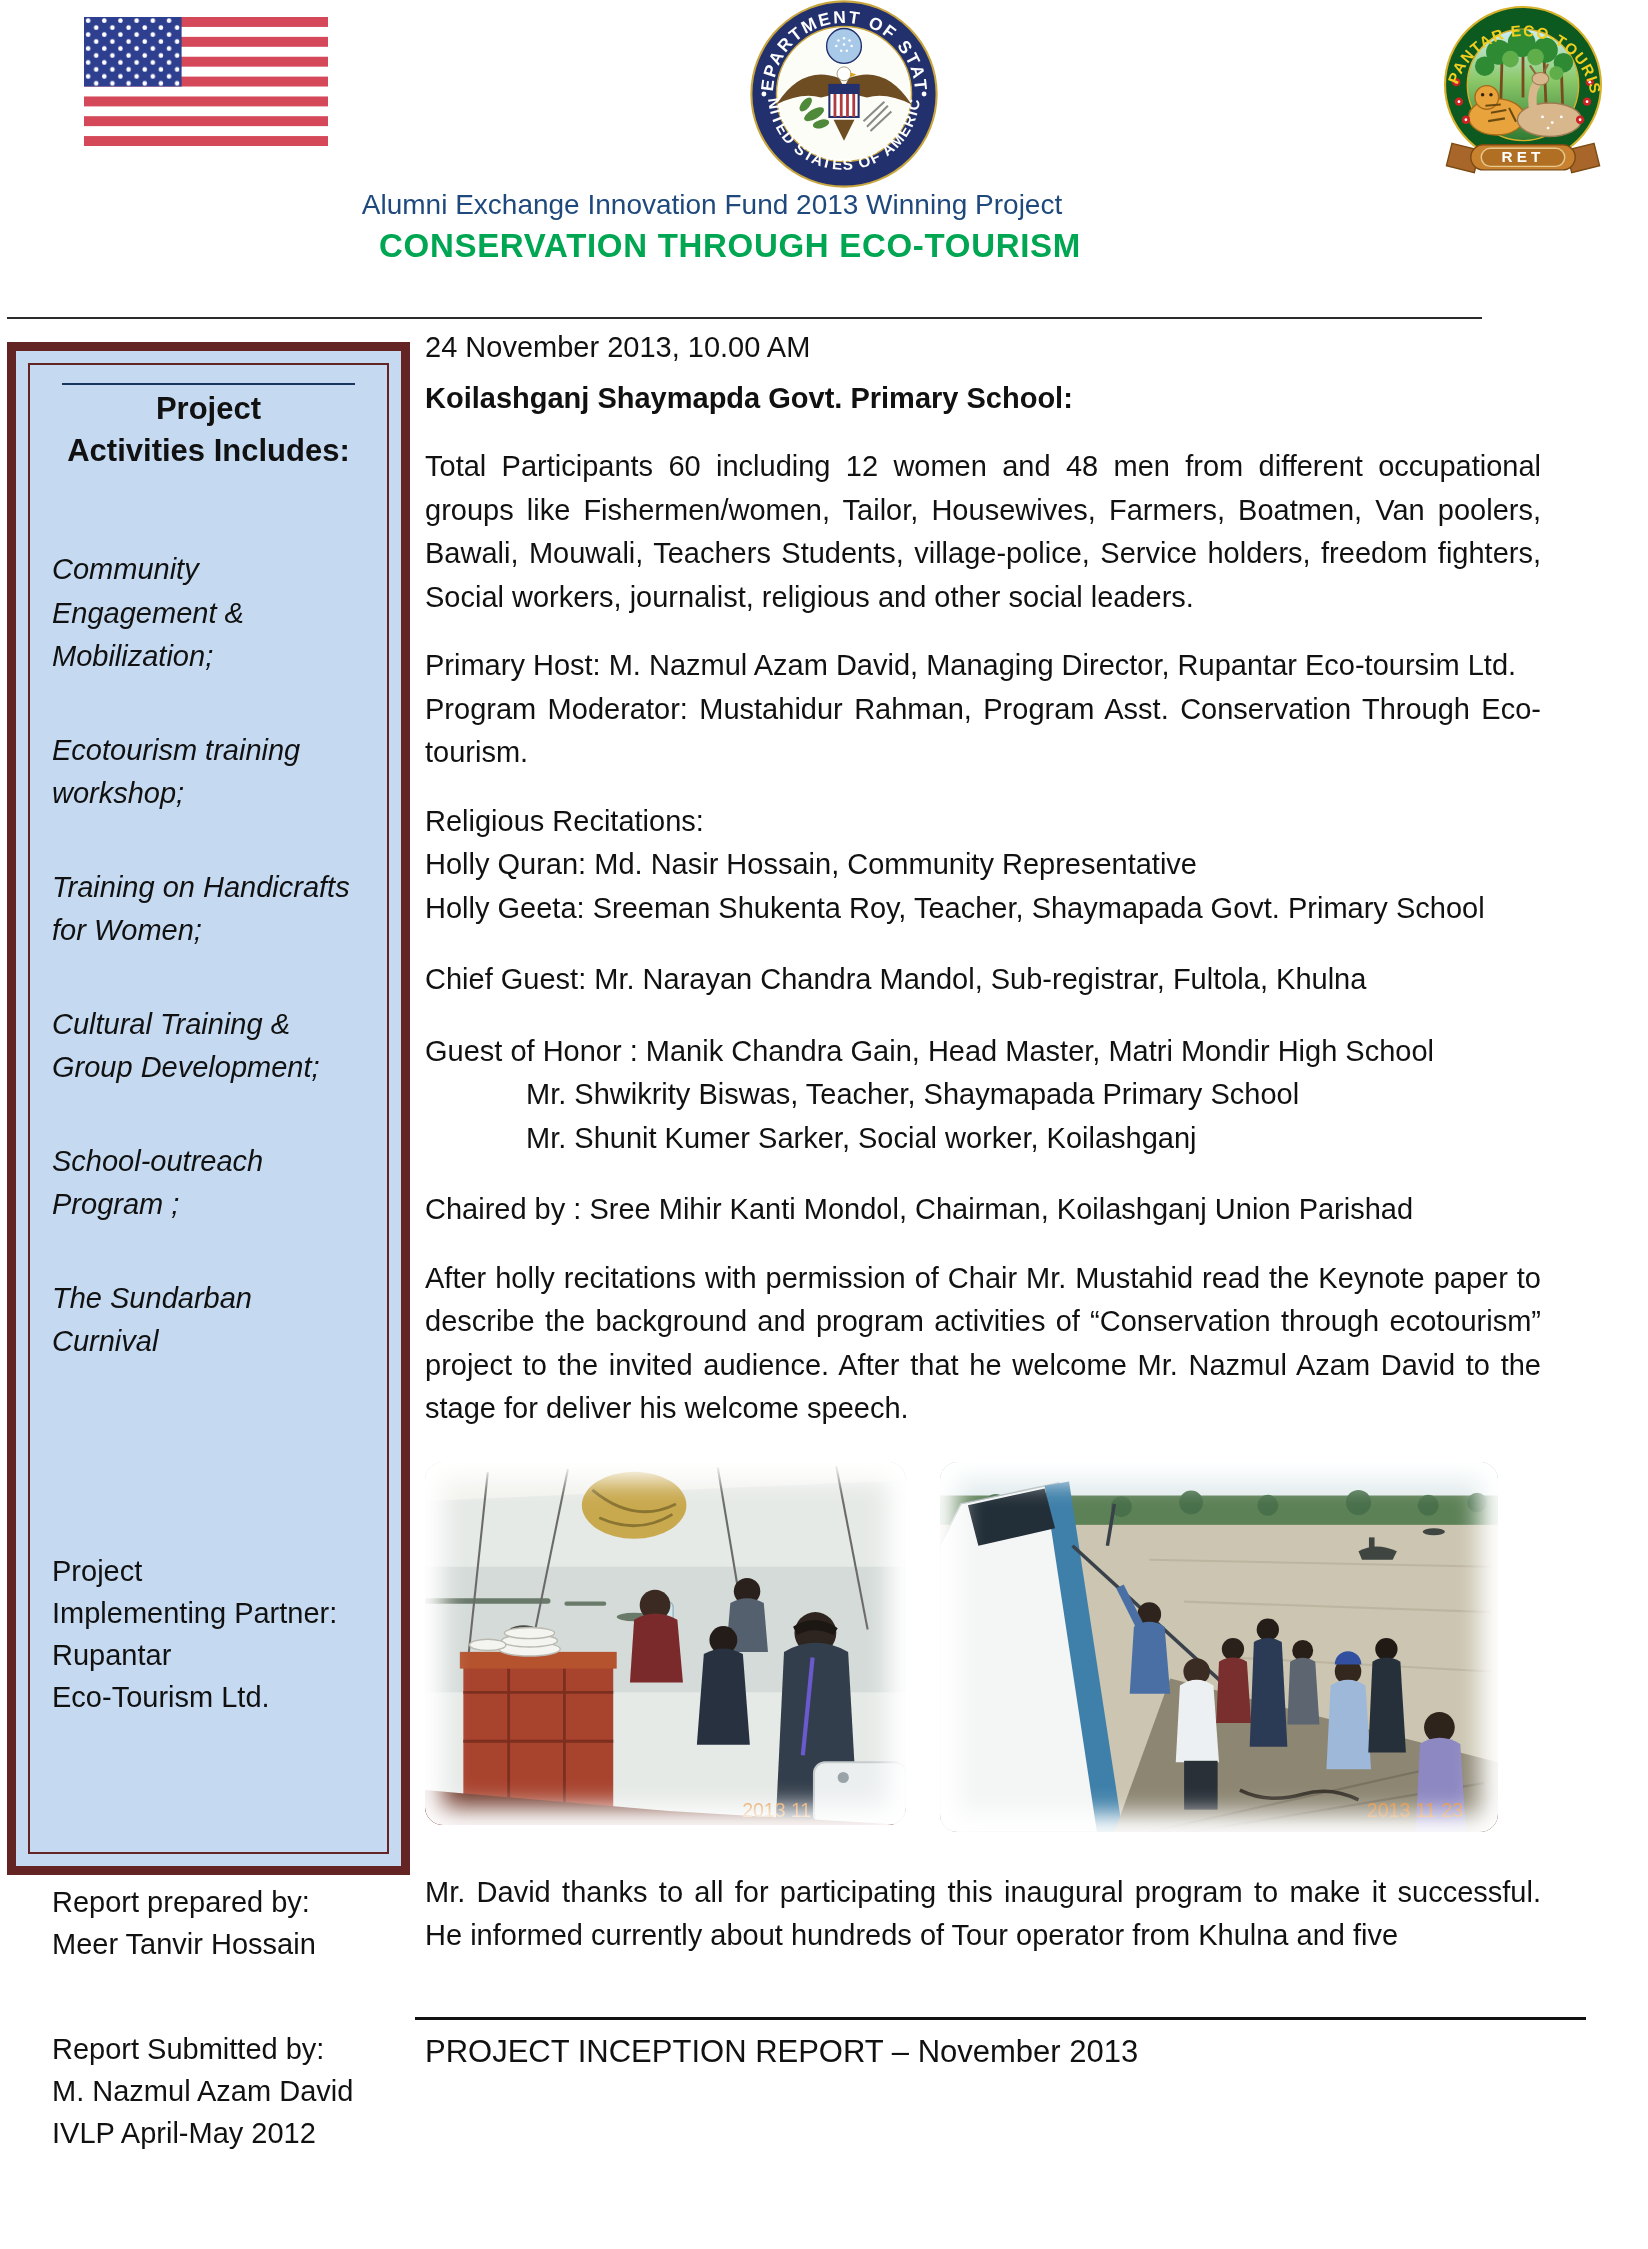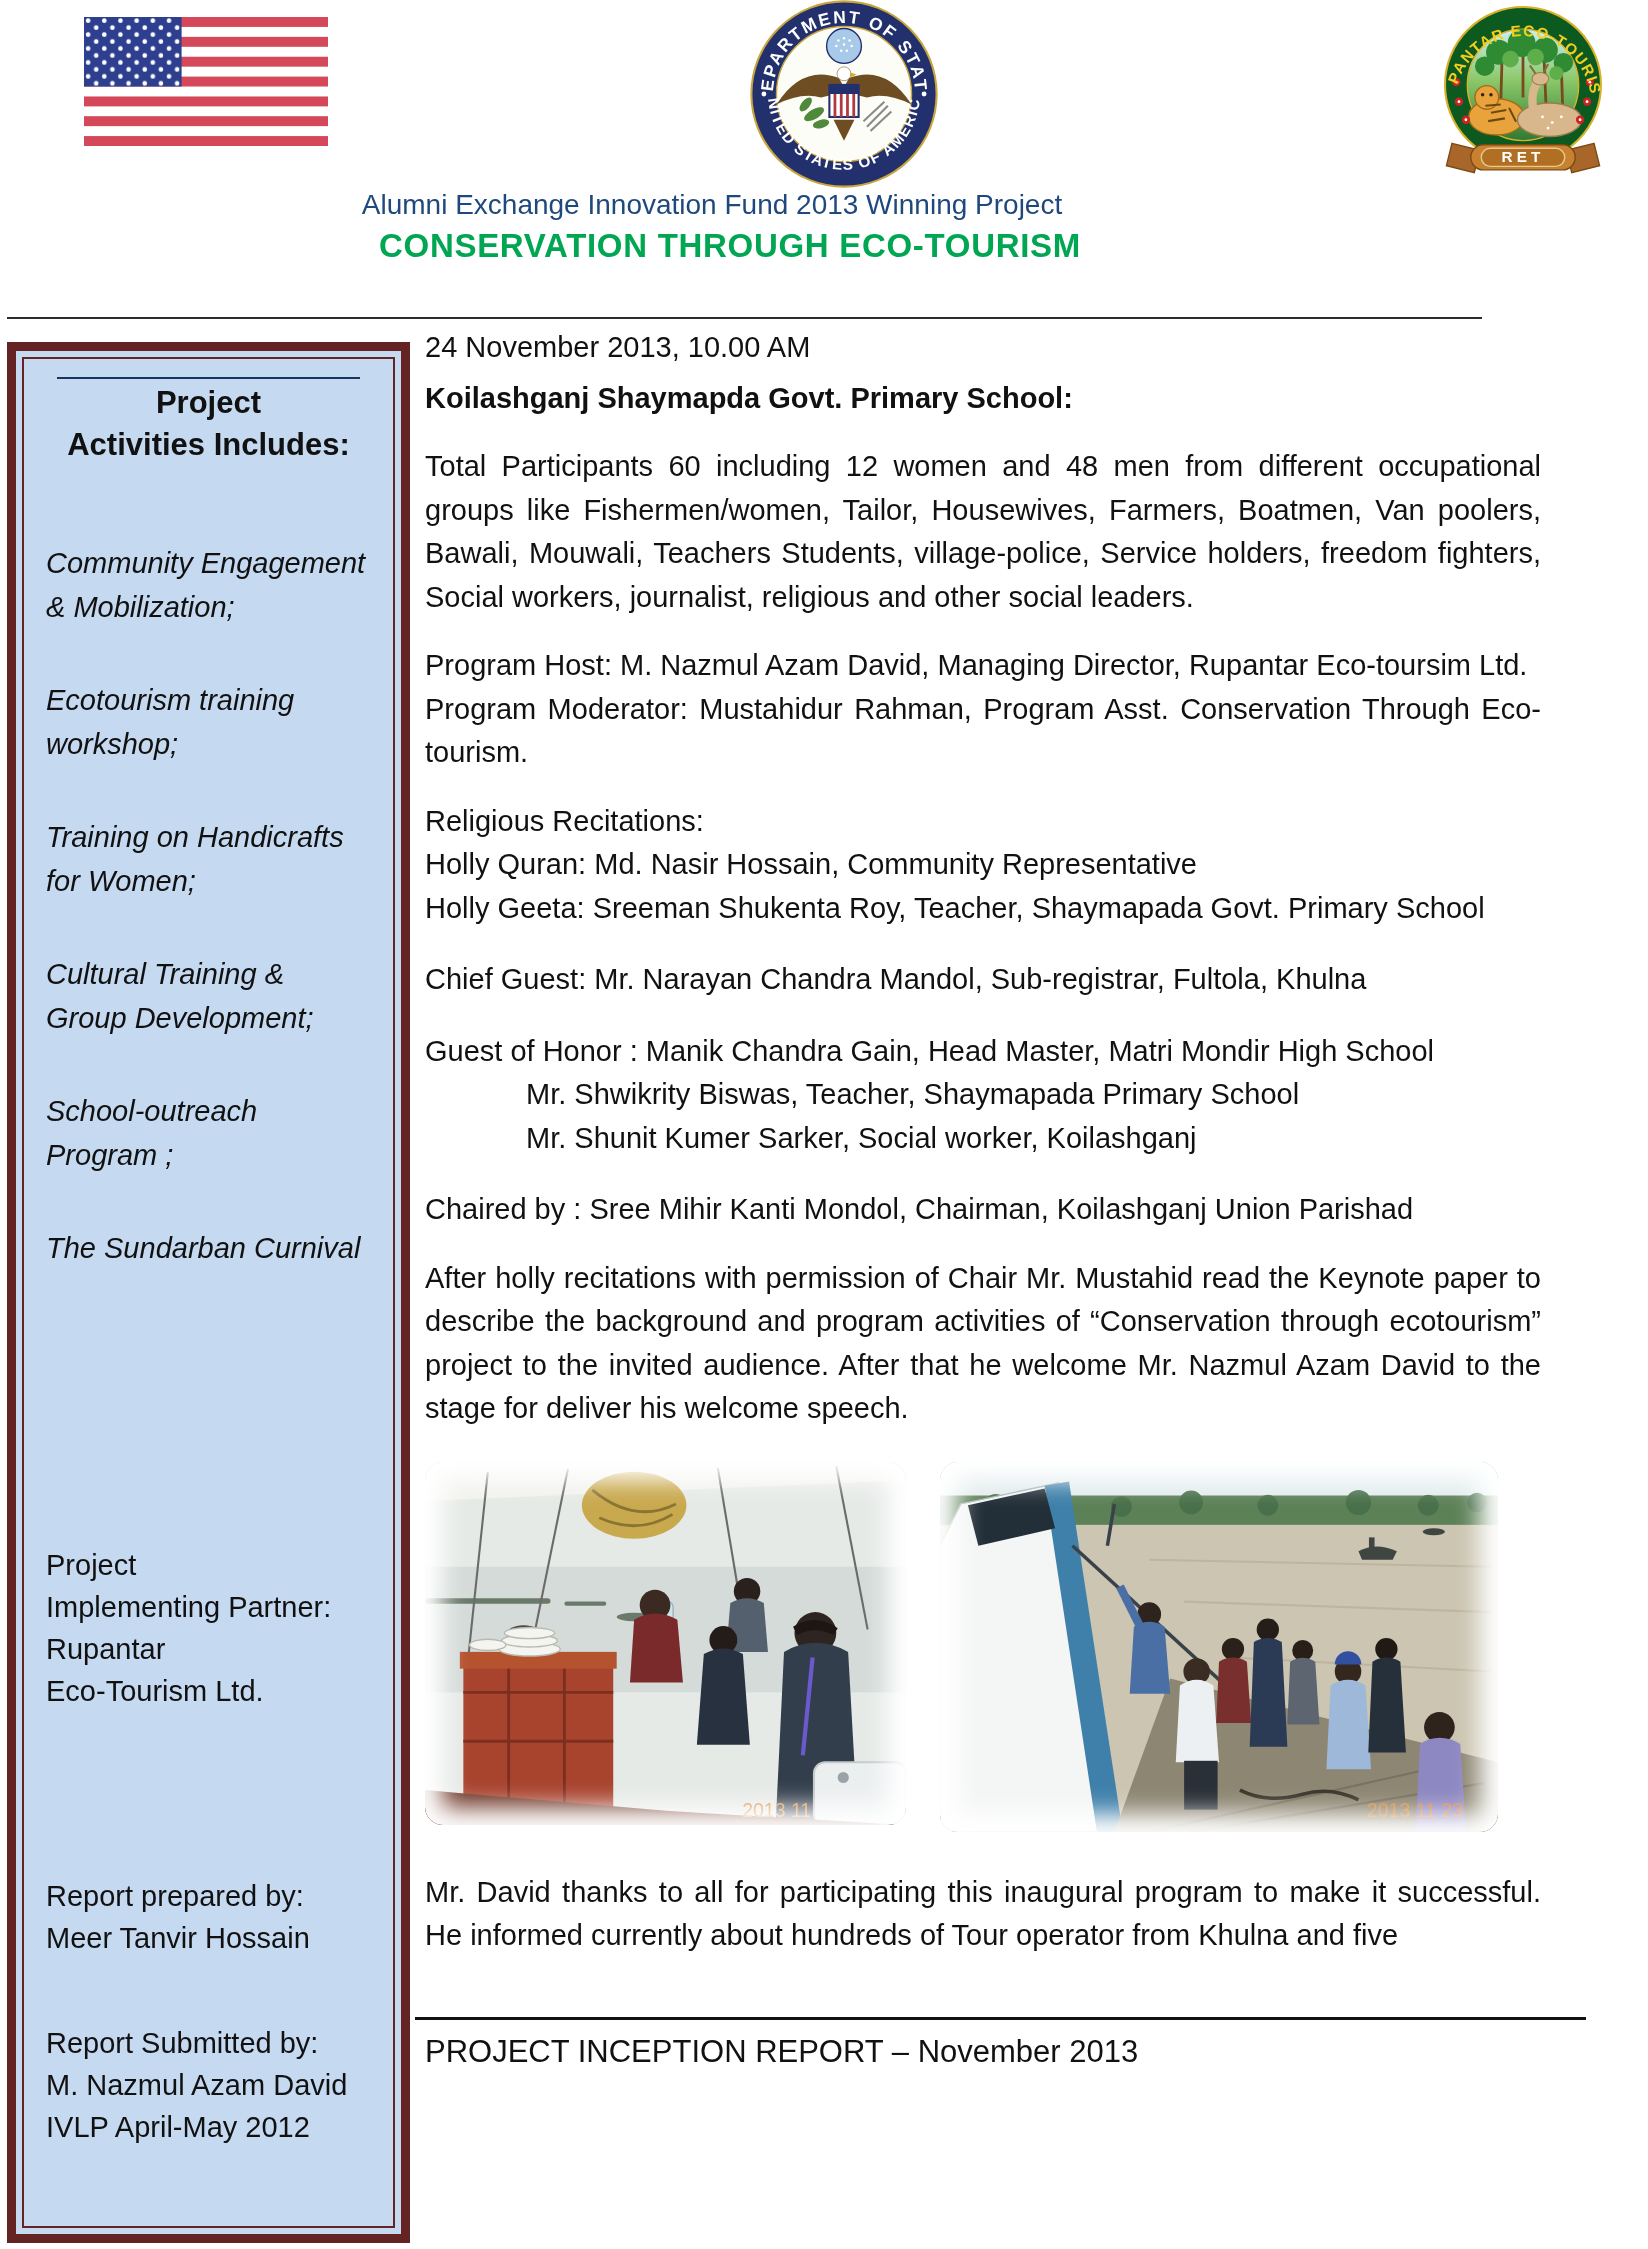--- a/index.html
+++ b/index.html
@@ -11,22 +11,22 @@
   .logo-flag{left:84px;top:17.4px;width:244px;height:129px;}
   .logo-seal{left:750px;top:0px;width:188px;height:188px;}
   .logo-ret{left:1415px;top:0px;width:216px;height:181px;}
   .header-titles{position:absolute;left:0;top:187px;width:1424px;text-align:center;line-height:1.32;}
   .h-line1{font-size:28px;color:#1f497d;}
   .h-line2{font-size:33px;font-weight:bold;color:#00a651;letter-spacing:0.7px;padding-left:36px;}
   .h-line3{font-size:28px;color:#1f497d;}
   .top-rule{position:absolute;left:7px;top:317px;width:1475px;border-top:2.1px solid #2b2b2b;}
 
   
-  .sidebar{position:absolute;left:7px;top:342px;width:403px;height:1901px;
-           background:#c5d9f1;border:9px solid #632423;box-sizing:border-box;padding:6px;}
+  .sidebar{position:absolute;left:7px;top:342px;width:403px;height:1533px;
+           background:#c5d9f1;border:9px solid #632423;box-sizing:border-box;padding:12px;}
   .sidebar-inner{position:relative;width:100%;height:100%;border:2.8px solid #632423;box-sizing:border-box;
                  font-size:29px;line-height:1.5;}
   .sb-rule{width:82%;margin:18px auto 2.8px auto;border-top:2.8px solid #17365d;}
   .sb-heading{font-size:31px;font-weight:bold;text-align:center;white-space:pre-line;line-height:1.35;}
   .sb-items{margin-top:77px;padding:0 22px;}
   .sb-item{font-style:italic;margin-bottom:50px;}
   .sb-block{position:absolute;left:22px;right:16.7px;white-space:pre-line;line-height:1.45;}
   .sb-partner{top:1185px;}
   .sb-prepared{top:1516px;}
   .sb-submitted{top:1663px;}
@@ -245,21 +245,21 @@
       <div class="sb-block sb-submitted">Report Submitted by:
 M. Nazmul Azam David
 IVLP April-May 2012</div>
     </div>
   </aside>
 
   <main class="main">
     <div class="m-datetime">24 November 2013, 10.00 AM</div>
     <div class="m-venue">Koilashganj Shaymapda Govt. Primary School:</div>
     <div class="m-para1 just">Total Participants 60 including 12 women and 48 men from different occupational groups like Fishermen/women, Tailor, Housewives, Farmers, Boatmen, Van poolers, Bawali, Mouwali, Teachers Students, village-police, Service holders, freedom fighters, Social workers, journalist, religious and other social leaders.</div>
-    <div class="m-host">Program Host: M. Nazmul Azam David, Managing Director, Rupantar Eco-toursim Ltd.</div>
+    <div class="m-host">Primary Host: M. Nazmul Azam David, Managing Director, Rupantar Eco-toursim Ltd.</div>
     <div class="m-moderator just">Program Moderator: Mustahidur Rahman, Program Asst. Conservation Through Eco-tourism.</div>
     <div class="m-recit">Religious Recitations:</div>
     <div class="m-quran">Holly Quran: Md. Nasir Hossain, Community Representative</div>
     <div class="m-geeta">Holly Geeta: Sreeman Shukenta Roy, Teacher, Shaymapada Govt. Primary School</div>
     <div class="m-chief">Chief Guest: Mr. Narayan Chandra Mandol, Sub-registrar, Fultola, Khulna</div>
     <div class="m-honor1">Guest of Honor : Manik Chandra Gain, Head Master, Matri Mondir High School</div>
     <div class="m-honor-ind">Mr. Shwikrity Biswas, Teacher, Shaymapada Primary School</div>
     <div class="m-honor-ind">Mr. Shunit Kumer Sarker, Social worker, Koilashganj</div>
     <div class="m-chaired">Chaired by : Sree Mihir Kanti Mondol, Chairman, Koilashganj Union Parishad</div>
     <div class="m-para2 just">After holly recitations with permission of Chair Mr. Mustahid read the Keynote paper to describe the background and program activities of “Conservation through ecotourism” project to the invited audience. After that he welcome Mr. Nazmul Azam David to the stage for deliver his welcome speech.</div>

